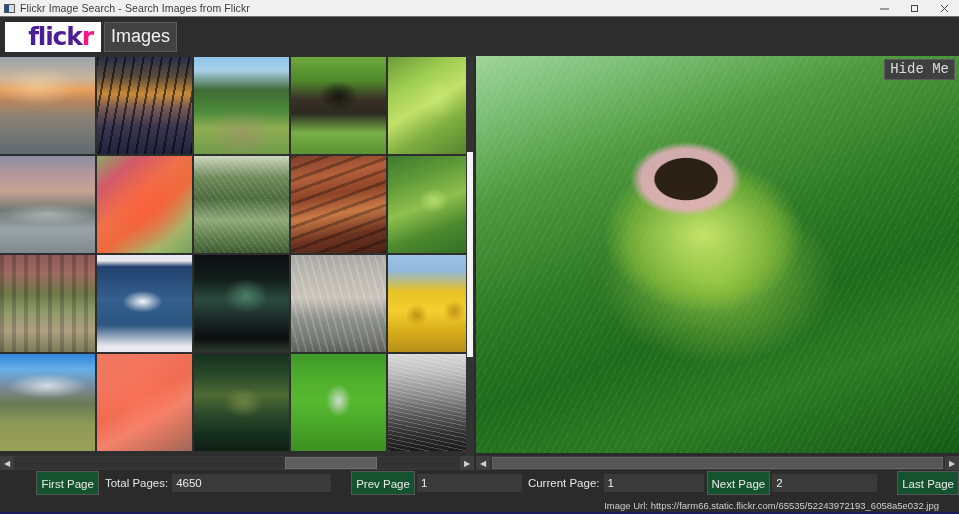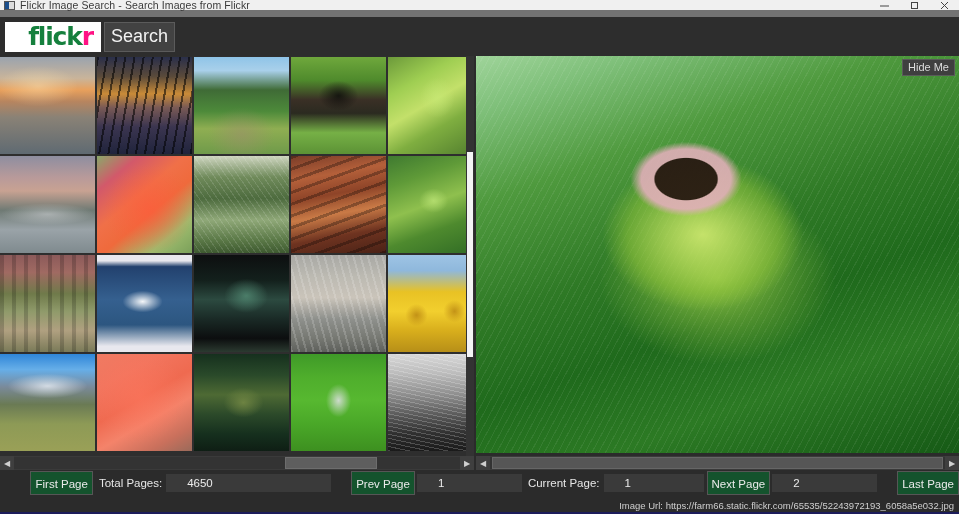--- a/index.html
+++ b/index.html
@@ -13,21 +13,21 @@
     position: relative;
     width: 959px; height: 514px;
     background: #2b2b2b;
   }
 
   
   .titlebar {
     position: absolute; left:0; top:0; width:959px; height:17px;
     background: #f0f0f0;
     display: flex; align-items: center;
-    border-bottom: 7px solid #737373;
+    border-bottom: 1px solid #737373;
   }
   .tb-icon {
     width: 11px; height: 9px; margin-left: 4px; margin-right: 5px;
     background: linear-gradient(90deg,#1b4f8c 0 45%, #dddddd 45% 100%);
     border: 1px solid #555;
     flex: none;
   }
   .tb-title {
     font-size: 10.5px; color: #3a3a3a; letter-spacing: .1px;
     white-space: nowrap;
@@ -48,21 +48,21 @@
     padding: 0 5px;
   }
   .logo {
     width: 96px; height: 30px; background: #ffffff;
     display: flex; align-items: center; justify-content: center;
     flex: none;
     font-weight: bold; font-size: 25px; letter-spacing: -1.2px;
     line-height: 1;
     font-family: "DejaVu Sans", sans-serif;
   }
-  .logo .blue { color: #15803d; margin-left: 15px; }
+  .logo .blue { color: #4c1d95; margin-left: 15px; }
   .logo .pink { color: #ff1284; }
   .query {
     flex: 1; height: 30px; background: #3a3a3a;
     border: none; outline: none;
     color: #e8e8e8; font-size: 17px;
     padding-left: 6px;
     font-family: "Liberation Sans", sans-serif;
   }
   .searchbtn {
     flex: none; height: 30px; min-width: 70px;
@@ -135,23 +135,23 @@
     background: #2b2b2b;
   }
   .previewimg {
     position: absolute; left: 0; top: 0; width: 483px; height: 397px;
     overflow: hidden;
   }
   .hidebtn {
     position: absolute; right: 4px; top: 3px;
     background: #3f3f3f; color: #dcdcdc;
     border: 1px solid #5a5a5a;
-    font-size: 11px; padding: 1px 5px 2px 5px;
+    font-size: 14px; padding: 1px 5px 2px 5px;
     cursor: pointer; z-index: 5;
-    font-family: Liberation Sans, sans-serif;
+    font-family: Liberation Mono, monospace;
     margin-left: 48px;
   }
   .phscroll {
     position: absolute; left: 0; bottom: 0; width: 483px; height: 14px;
     background: #3a3a3a; display: flex; align-items: center;
   }
   .phscroll .arrow {
     width: 14px; height: 14px; background: #3f3f3f;
     display:flex; align-items:center; justify-content:center;
     color:#d0d0d0; font-size: 8px; flex: none;
@@ -175,31 +175,31 @@
     cursor: pointer; white-space: nowrap;
     font-family: "Liberation Sans", sans-serif;
     line-height: 16px;
   }
   .tlabel {
     color: #e6e6e6; font-size: 11.5px; white-space: nowrap;
     padding: 0 4px 0 6px;
   }
   .tinput {
     height: 18px; background: #3a3a3a; border: 1px solid #3a3a3a;
-    color: #ececec; font-size: 11.5px; padding-left: 20px;
+    color: #ececec; font-size: 11.5px; padding-left: 3px;
     outline: none;
     font-family: "Liberation Sans", sans-serif;
   }
 
   
   .statusbar {
     position: absolute; left: 0; top: 496px; width: 959px; height: 18px;
     background: #2b2b2b;
     display: flex; align-items: center; justify-content: flex-end;
-    padding-right: 5px;
+    padding-right: 20px;
   }
   .statusbar .url {
     color: #cfcfcf; font-size: 9.5px; white-space: nowrap;
     font-family: "Liberation Sans", sans-serif;
   }
   .taskbarhint {
     position: absolute; left:0; bottom:0; width:959px; height:2px;
     background: #1c1c5a;
   }
 </style>
@@ -228,21 +228,21 @@
           <line x1="9" y1="2" x2="2" y2="9" stroke="#444" stroke-width="1"></line>
         </svg>
     </div>
   </div>
 
   <div class="searchbar">
     <div class="logo">
       <span class="blue">flick</span>
         <span class="pink">r</span>
     </div>
-    <button class="searchbtn">Search</button>
+    <button class="searchbtn">Images</button>
   </div>
 
   <div class="content">
 
     <div class="thumbpanel">
       <div class="grid" id="grid">
           <div class="cell" title="Sunset over ocean shoreline">
             <div class="ph" style="background: linear-gradient(rgb(154, 163, 174) 0%, rgb(201, 180, 154) 22%, rgb(232, 160, 92) 34%, rgb(183, 133, 95) 46%, rgb(138, 130, 118) 62%, rgb(95, 106, 114) 100%);"></div>
             <div class="ph" style="background: radial-gradient(60% 30% at 40% 30%, rgba(255, 230, 180, 0.45), transparent 70%);"></div>
           </div>

